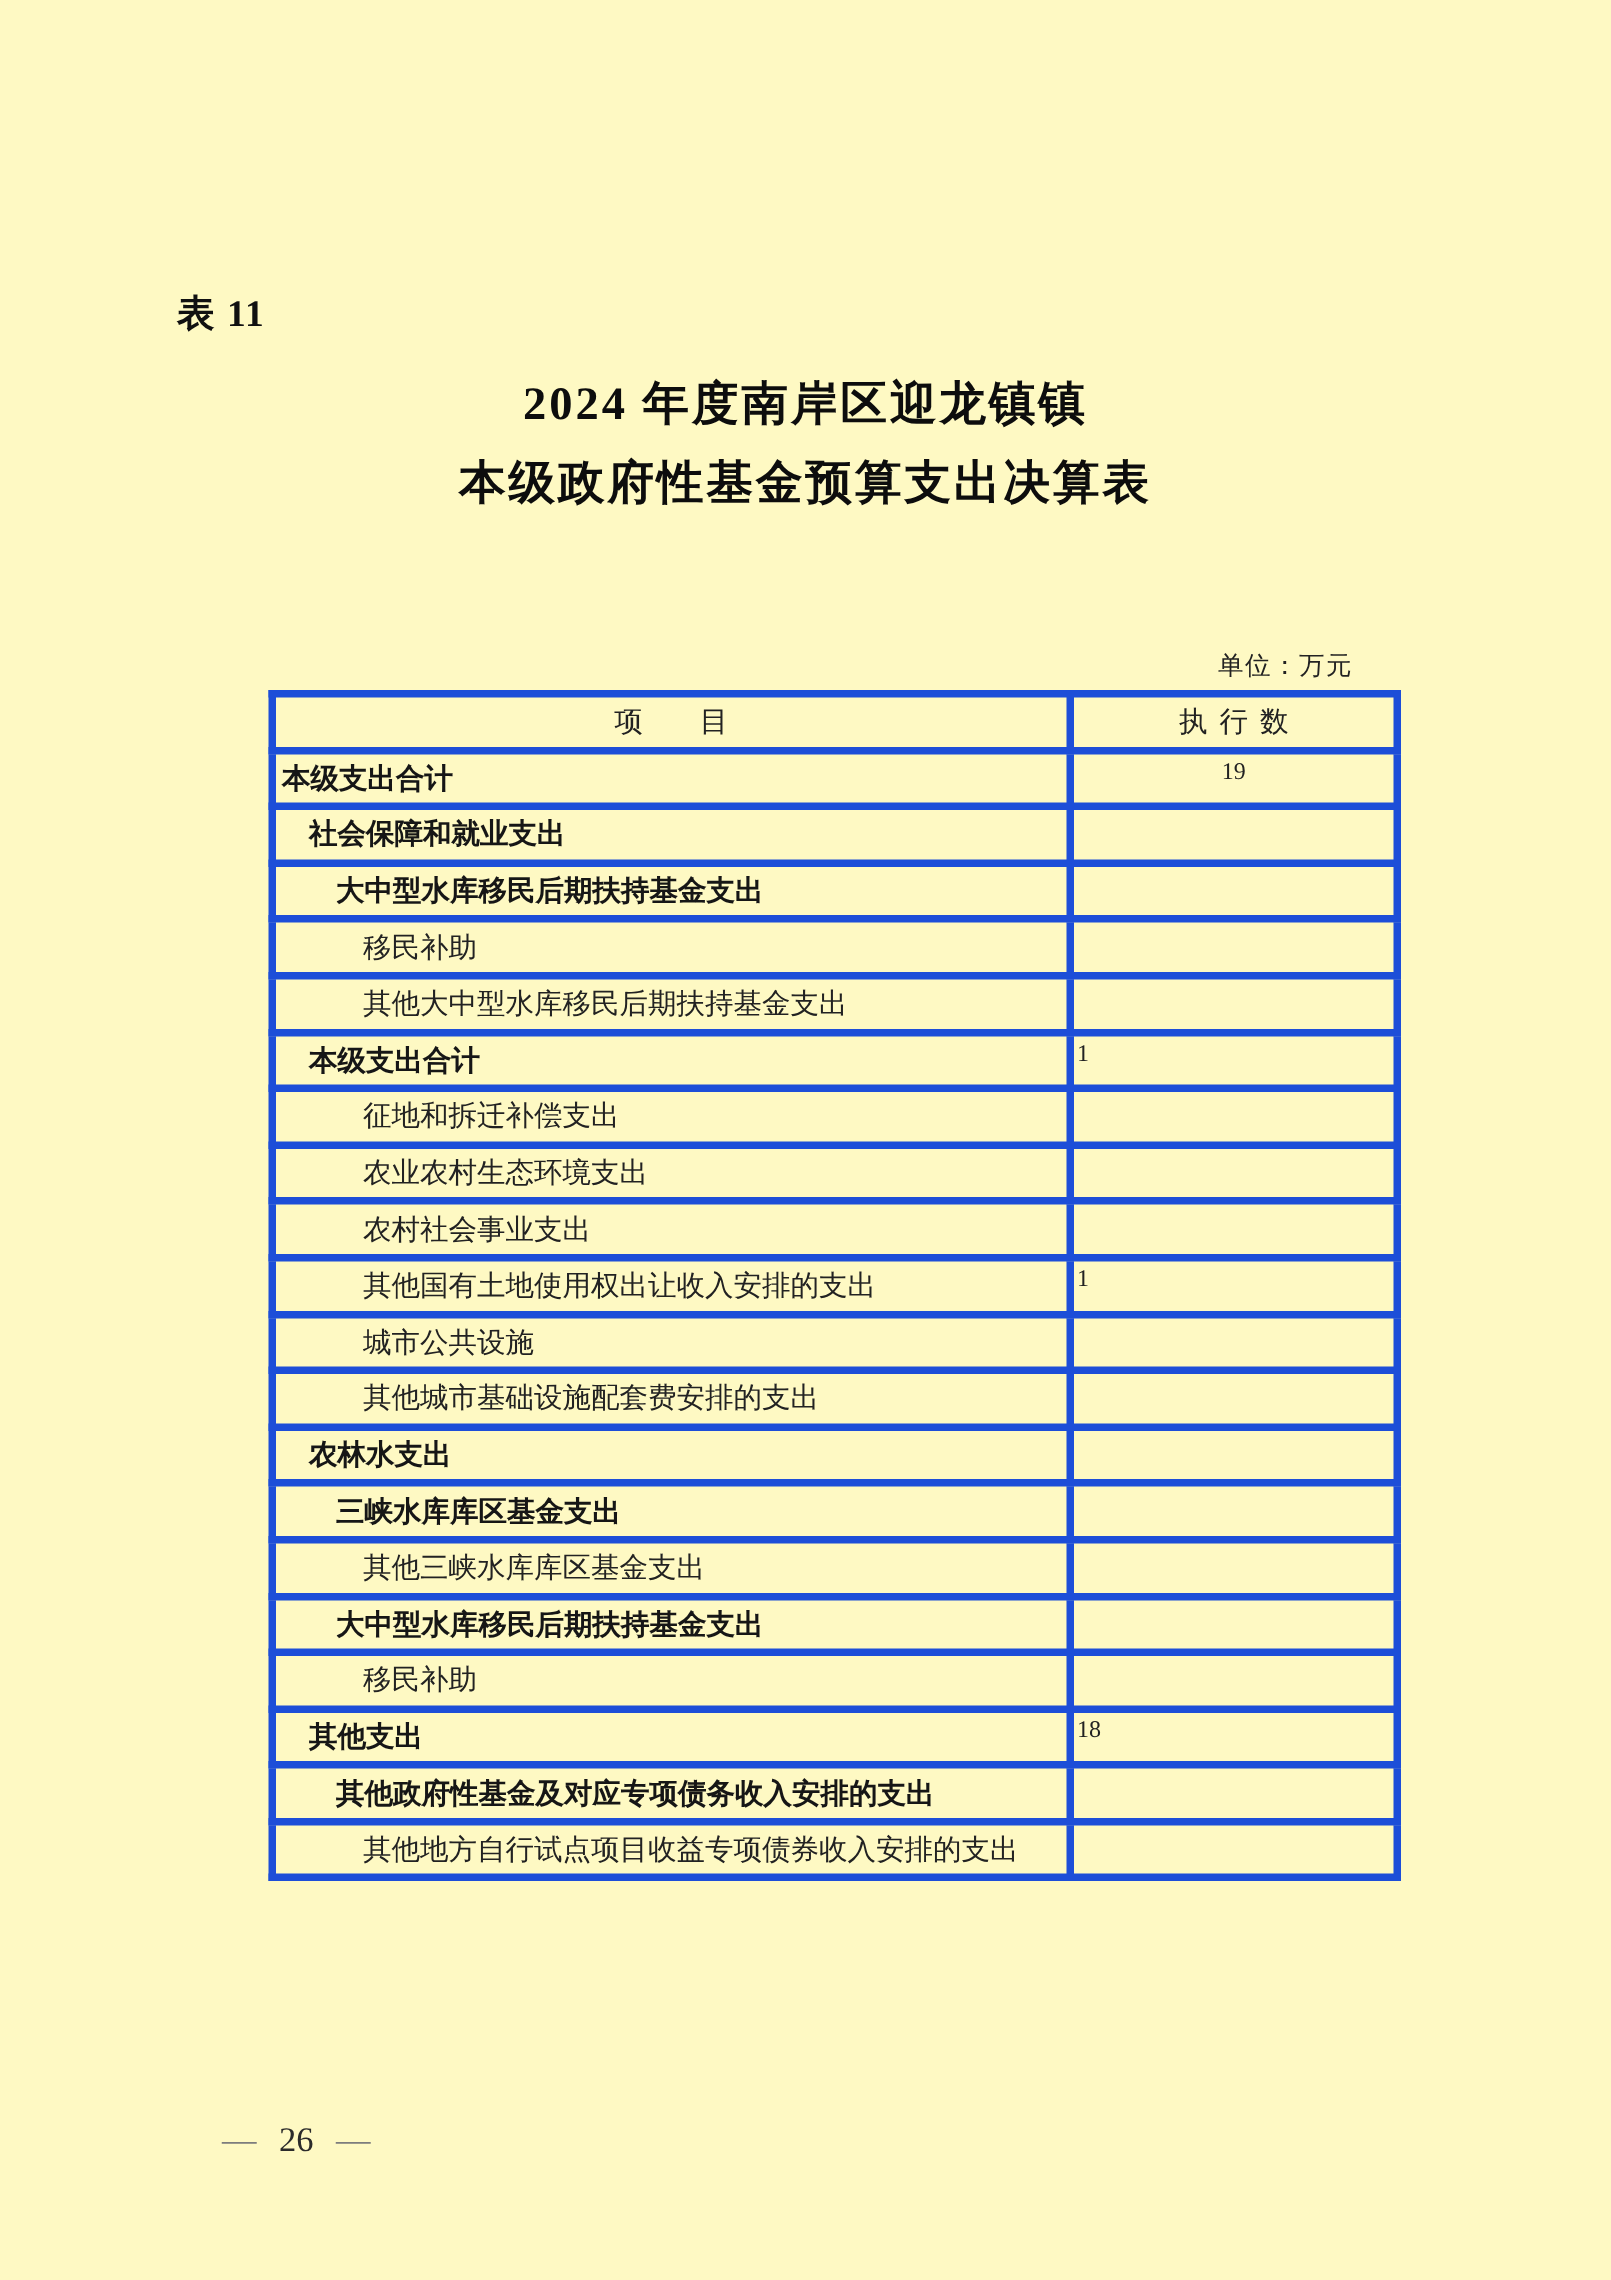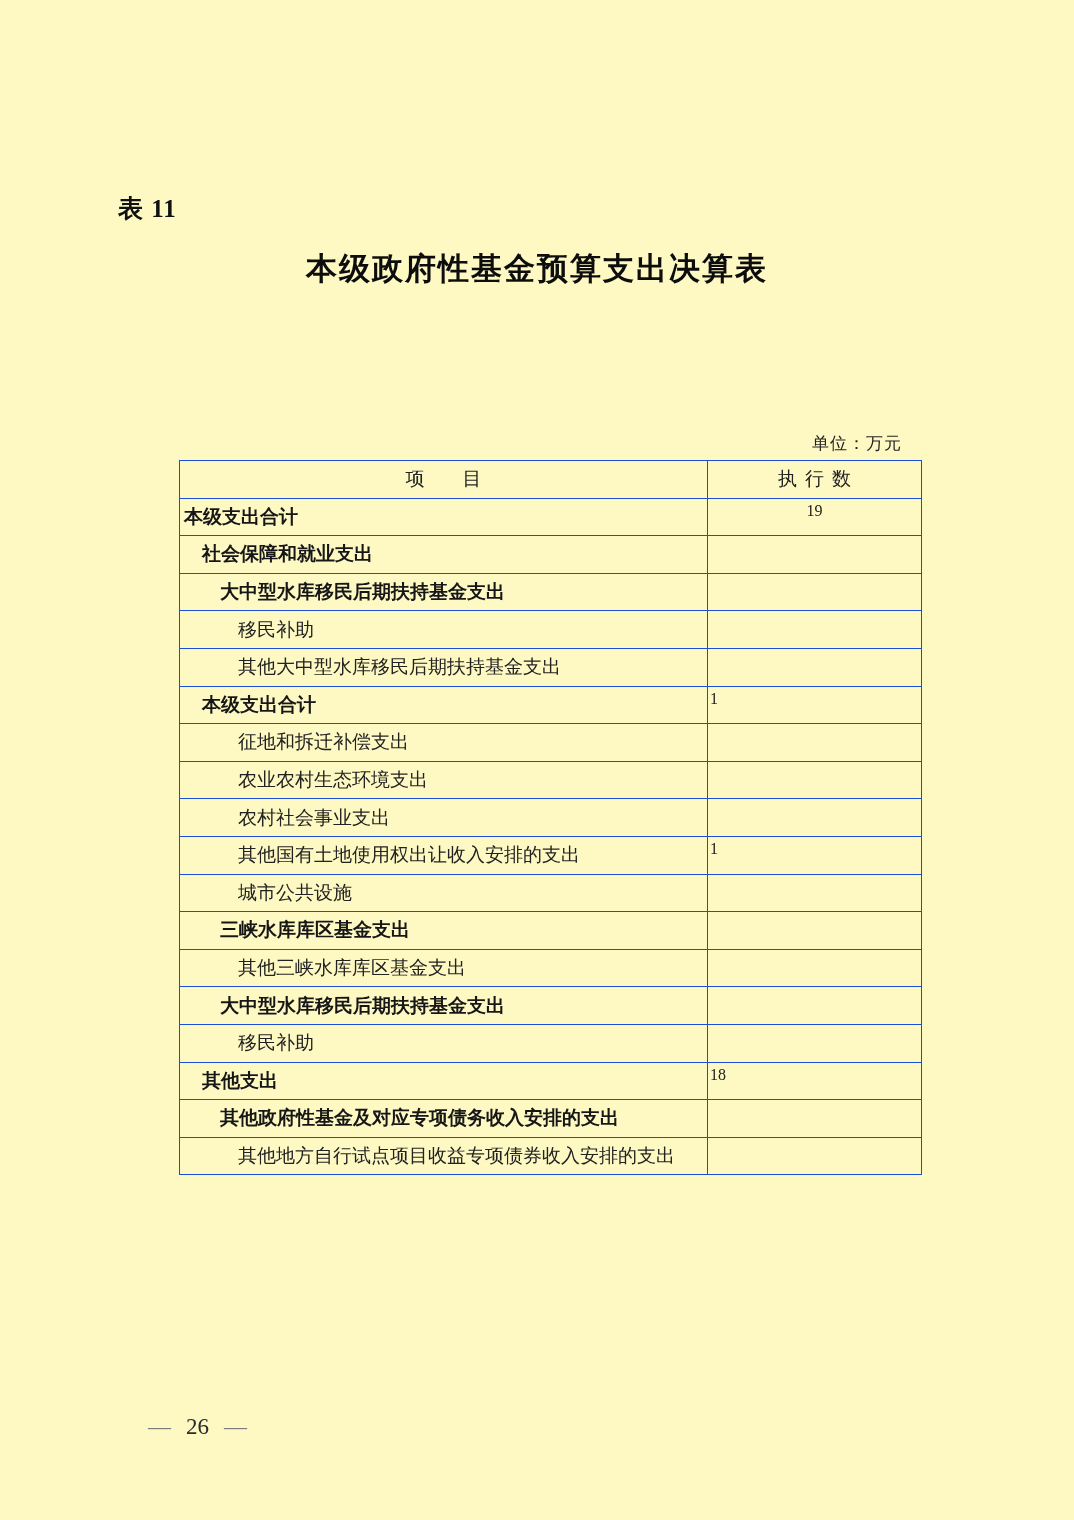--- a/index.html
+++ b/index.html
@@ -51,21 +51,21 @@
   }
   table.budget-table {
     position: absolute;
     left: 179px;
     top: 460px;
     width: 740px;
     border-collapse: collapse;
     table-layout: fixed;
   }
   .budget-table th, .budget-table td {
-    border: 1px solid #1d4ed8;
+    border: 5px solid #1d4ed8;
     padding: 0;
     overflow: hidden;
   }
   .budget-table thead tr { height: 37.6px; }
   .budget-table tbody tr { height: 37.6px; }
   th.item-col { width: 527px; }
   th.value-col { width: 213px; }
   .budget-table thead th {
     font-weight: normal;
     font-size: 19px;
@@ -121,20 +121,21 @@
   }
 </style>
 </head>
 <body>
 
 <div class="page">
 
   <div class="table-label">表 11</div>
 
   <div class="doc-title">
+    <div>2024 年度南岸区迎龙镇镇</div>
     <div>本级政府性基金预算支出决算表</div>
   </div>
 
   <div class="unit-note">单位：万元</div>
 
   <table class="budget-table">
     <thead>
       <tr>
         <th class="item-col">项　　目</th>
         <th class="value-col">执行数</th>
@@ -179,20 +180,28 @@
   </tr>
         <tr>
     <td class="item-cell indent-3">其他国有土地使用权出让收入安排的支出</td>
     <td class="value-cell">1</td>
   </tr>
         <tr>
     <td class="item-cell indent-3">城市公共设施</td>
     <td class="value-cell"></td>
   </tr>
         <tr>
+    <td class="item-cell indent-3">其他城市基础设施配套费安排的支出</td>
+    <td class="value-cell"></td>
+  </tr>
+        <tr>
+    <td class="item-cell indent-1 bold">农林水支出</td>
+    <td class="value-cell"></td>
+  </tr>
+        <tr>
     <td class="item-cell indent-2 bold">三峡水库库区基金支出</td>
     <td class="value-cell"></td>
   </tr>
         <tr>
     <td class="item-cell indent-3">其他三峡水库库区基金支出</td>
     <td class="value-cell"></td>
   </tr>
         <tr>
     <td class="item-cell indent-2 bold">大中型水库移民后期扶持基金支出</td>
     <td class="value-cell"></td>

